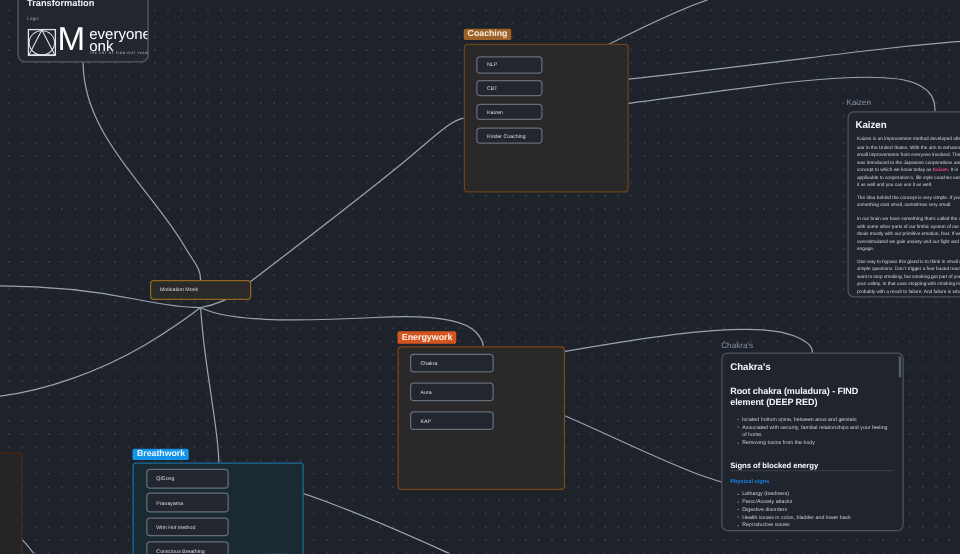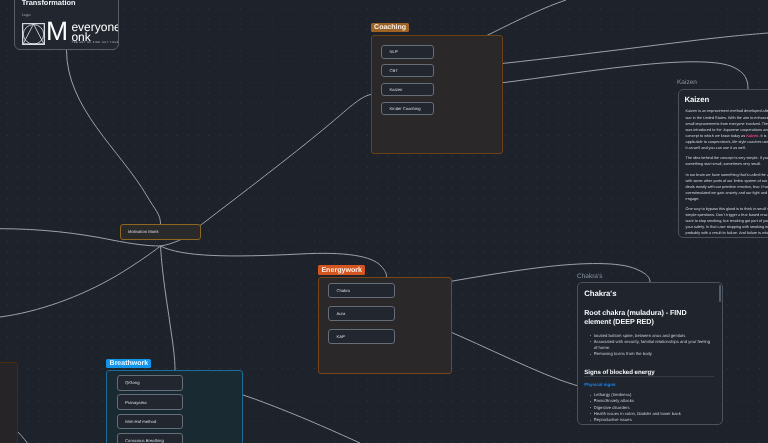--- a/index.html
+++ b/index.html
@@ -128,21 +128,21 @@
         <span>CBT</span>
       </div>
     <div class="node" style="left:10.6px;top:48.4px;width:52.5px;height:13.5px;">
         <span>Kaizen</span>
       </div>
     <div class="node" style="left:10.6px;top:67.3px;width:52.5px;height:13.5px;">
         <span>Kinder Coaching</span>
       </div>
   </div>
 
-  <div class="group orange2" style="left:318px;top:277.2px;width:134px;height:97px;">
+  <div class="group orange2" style="left:318px;top:277.2px;width:134px;height:115px;">
     <div class="gbody"></div>
     <div class="glabel">Energywork</div>
     <div class="node" style="left:10.3px;top:5.8px;width:66.7px;height:15px;">
         <span>Chakra</span>
       </div>
     <div class="node" style="left:10.3px;top:29px;width:66.7px;height:15px;">
         <span>Aura</span>
       </div>
     <div class="node" style="left:10.3px;top:52.2px;width:66.7px;height:15px;">
         <span>KAP</span>

